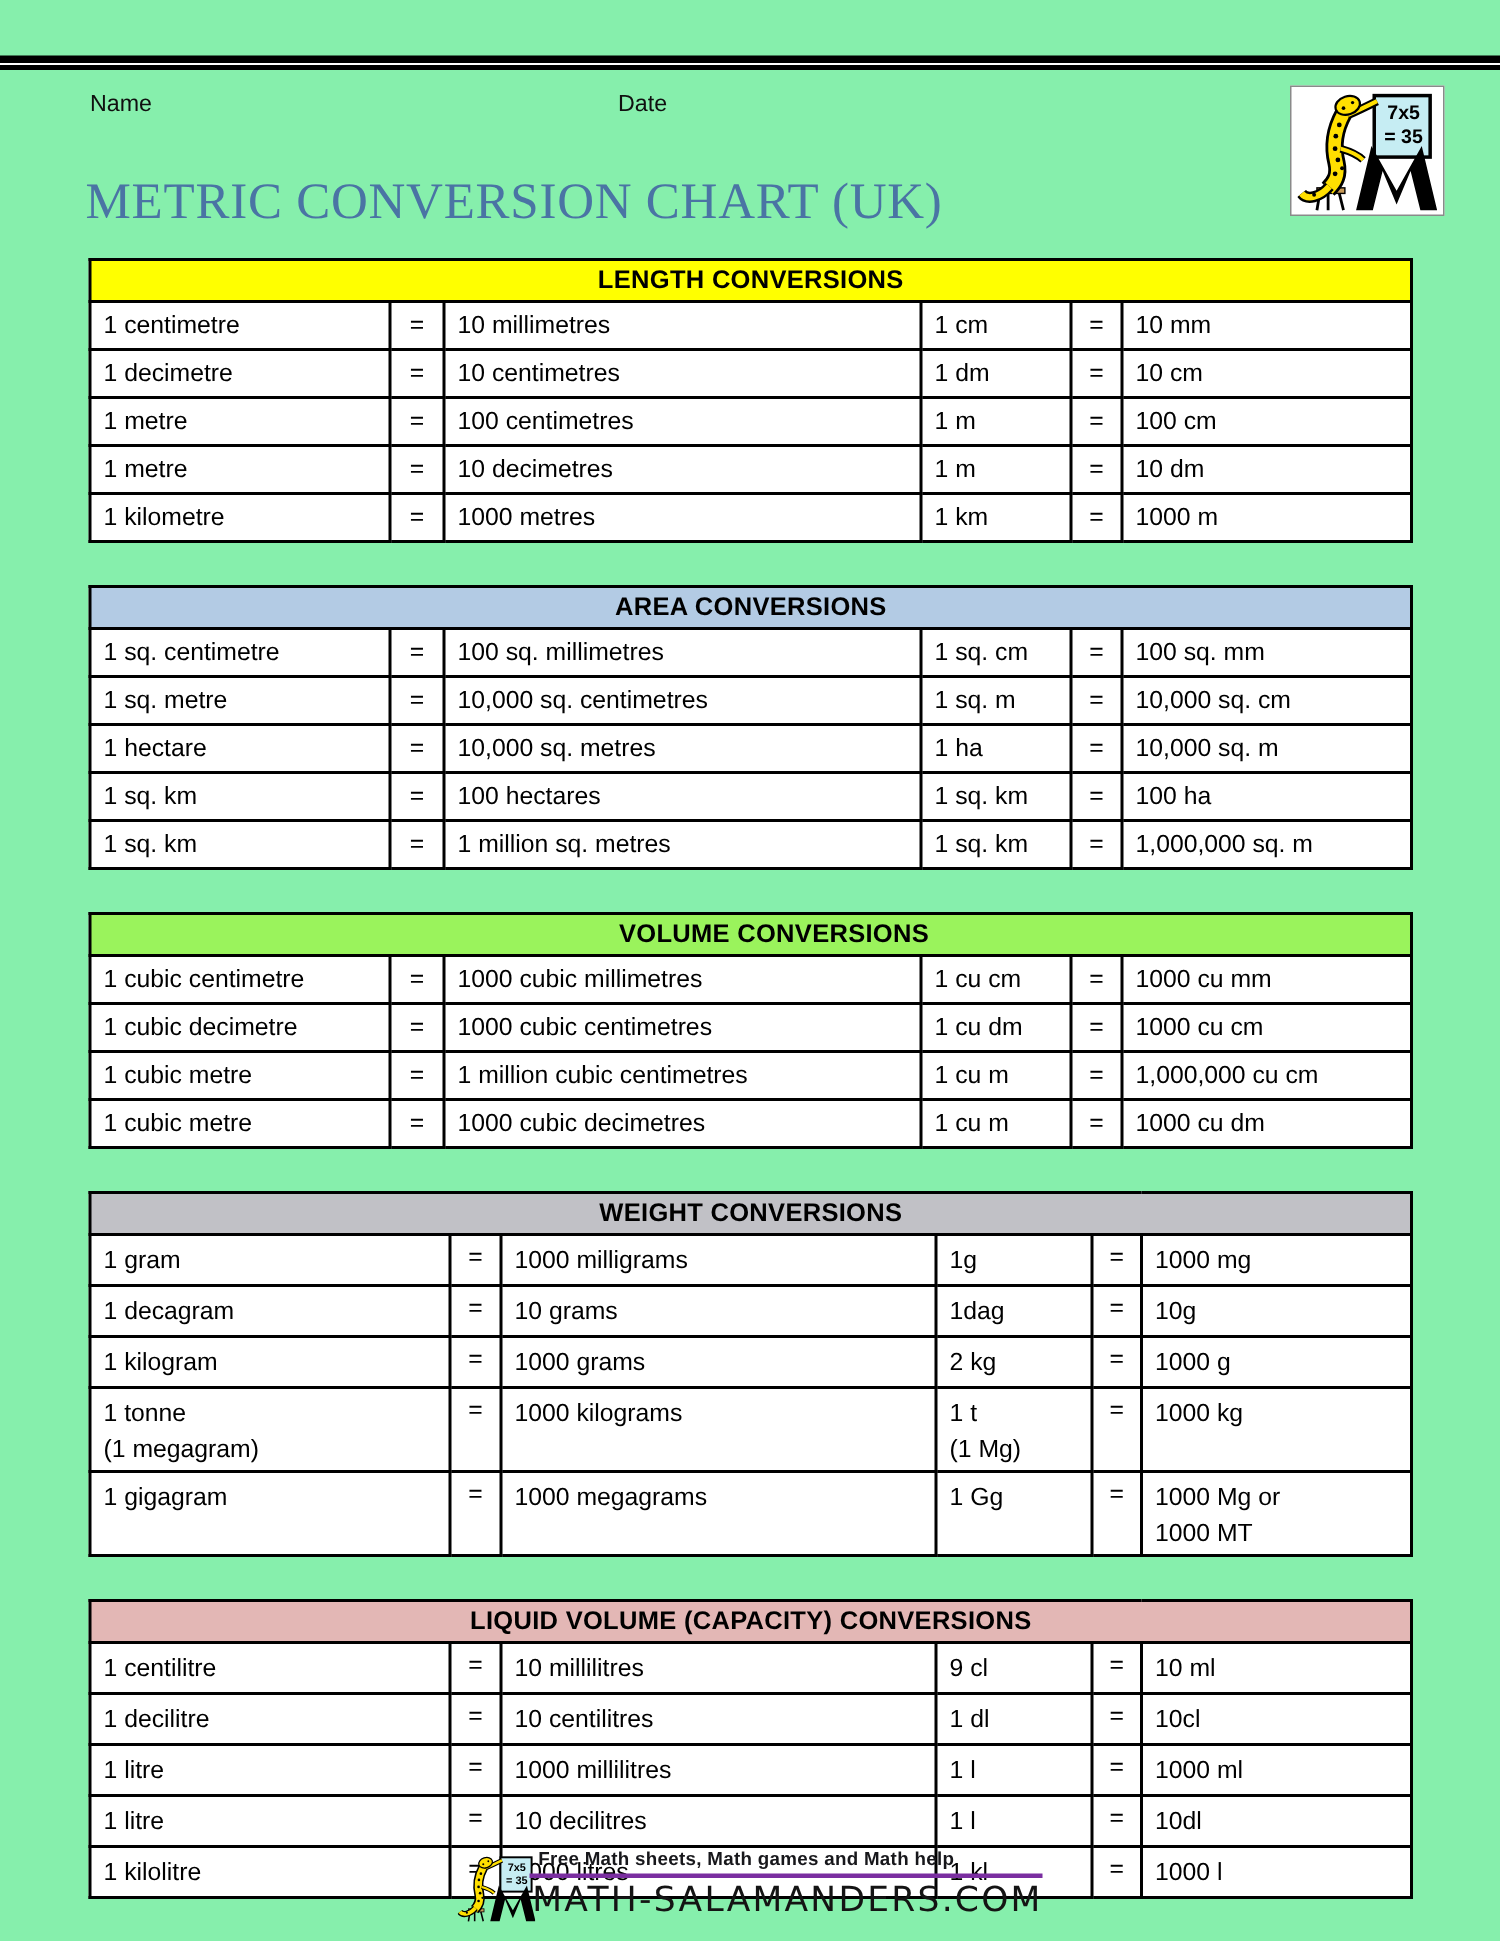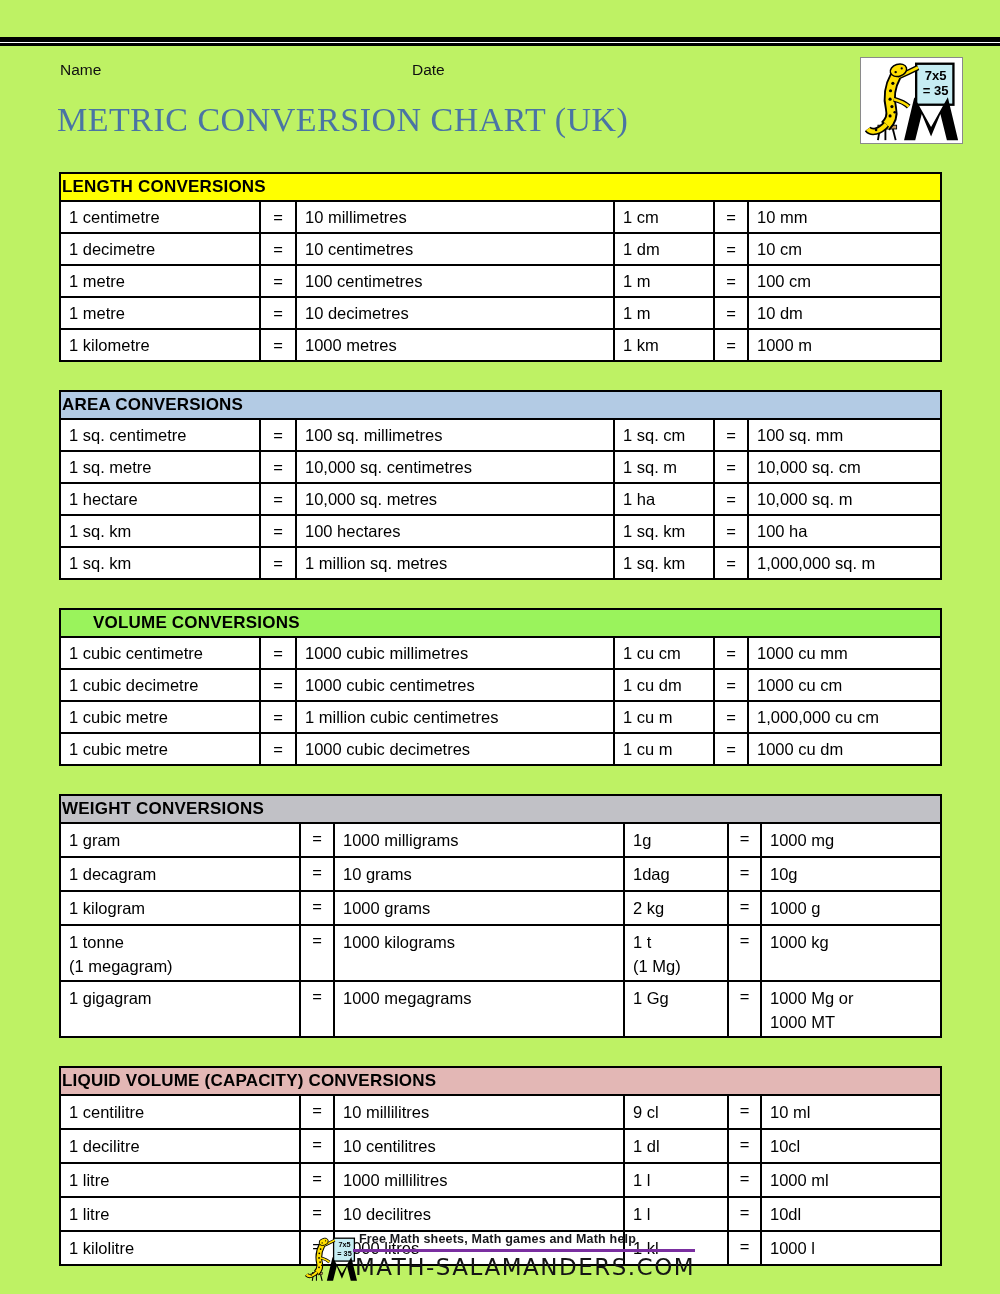--- a/index.html
+++ b/index.html
@@ -5,37 +5,37 @@
   html,body { margin:0; padding:0; }
   body {
     background:#fdfefb;
     font-family:"Liberation Sans", sans-serif;
     color:#000;
   }
   .page {
     position:relative;
     width:1000px; height:1294px;
     margin:0 auto;
-    background:#bef264;
+    background:#86efac;
     overflow:hidden;
   }
   .top-rule {
     position:absolute; top:37px; left:0; width:100%; height:10px;
     background:linear-gradient(to bottom,
       #000 0, #000 5px,
       #fff 5px, #fff 6.5px,
       #000 6.5px, #000 9.5px,
       transparent 9.5px);
   }
   .meta-label { position:absolute; top:61px; font-size:15.5px; color:#101010; }
   .name-label { left:60px; }
   .date-label { left:412px; }
 
   .page-title {
-    position:absolute; left:57px; top:101px; margin:0;
+    position:absolute; left:57px; top:116px; margin:0;
     font-family:"Liberation Serif", serif;
     font-weight:normal;
     font-size:34px; letter-spacing:.5px;
     color:#4a74a4;
     white-space:nowrap;
   }
   .logo-box {
     position:absolute; left:860px; top:57px;
     width:103px; height:87px;
     background:#fff;
@@ -50,21 +50,21 @@
     border-collapse:collapse;
     width:881px; table-layout:fixed;
     margin:0 0 28px 0;
     font-size:16.5px;
     background:#fff;
   }
   table.conv-table th {
     border:2px solid #000;
     height:24px;
     font-size:17px; font-weight:bold;
-    text-align:left;
+    text-align:center;
     letter-spacing:.2px;
   }
   table.conv-table td {
     border:2px solid #000;
     height:26px;
     padding:2px 4px 2px 8px;
     white-space:pre-line;
     overflow:hidden;
   }
   table.conv-table.narrow td { vertical-align:middle; line-height:22px; }

